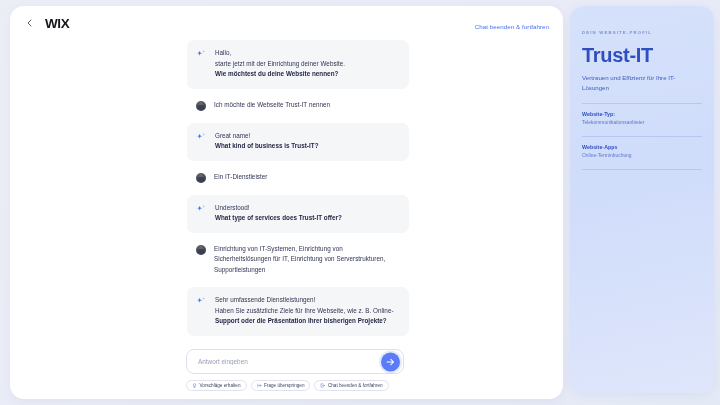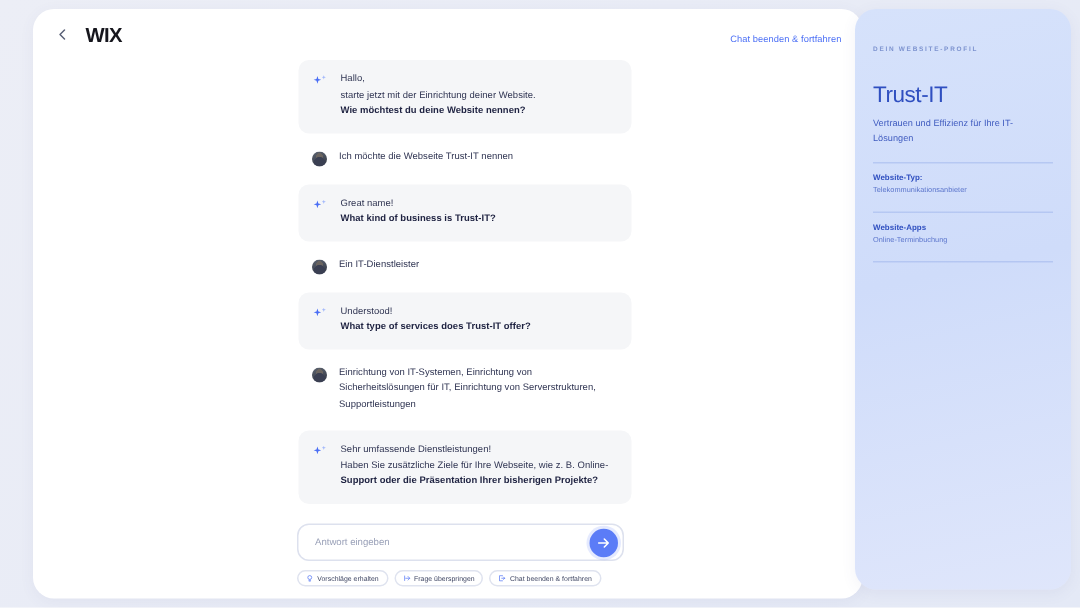--- a/index.html
+++ b/index.html
@@ -19,21 +19,21 @@
   
   .backdrop {
     position: absolute;
     inset: 0;
     background: linear-gradient(135deg, #eceef6 0%, #e9ecf6 40%, #e4e9f6 100%);
   }
 
   
   .chat-panel {
     position: absolute;
-    left: 22px;
+    left: 10px;
     top: 6px;
     width: 553px;
     height: 393px;
     background: #ffffff;
     border-radius: 14px;
     box-shadow: 0 2px 10px rgba(80, 90, 140, 0.06);
     overflow: hidden;
   }
 
   .chat-header {
@@ -231,23 +231,23 @@
 
   .profile-eyebrow {
     font-size: 4.3px;
     letter-spacing: 1.15px;
     color: #7d93cf;
     font-weight: bold;
     text-transform: uppercase;
   }
 
   .profile-title {
-    margin-top: 20px;
-    font-size: 15px;
-    font-weight: normal;
+    margin-top: 9px;
+    font-size: 20px;
+    font-weight: bold;
     color: #2f4fc0;
     letter-spacing: -0.3px;
   }
 
   .profile-sub {
     margin-top: 6px;
     font-size: 6.1px;
     line-height: 9.5px;
     color: #3f5bbf;
     letter-spacing: 0.02px;

